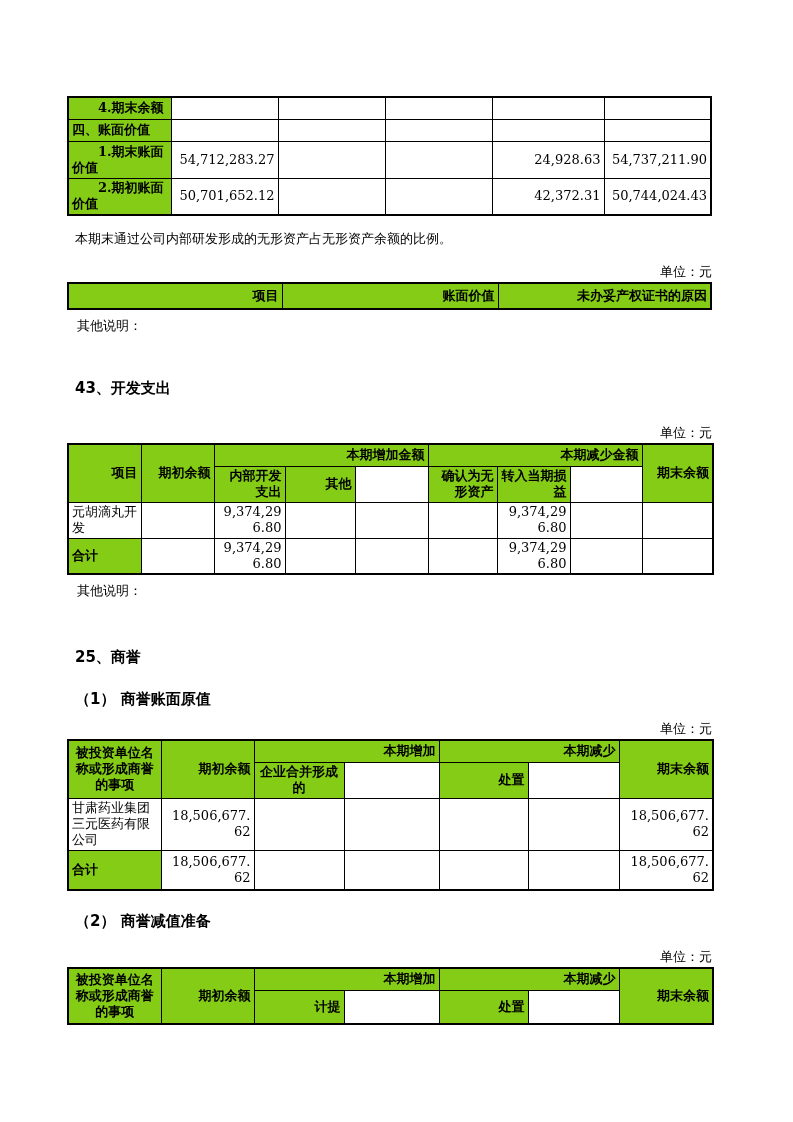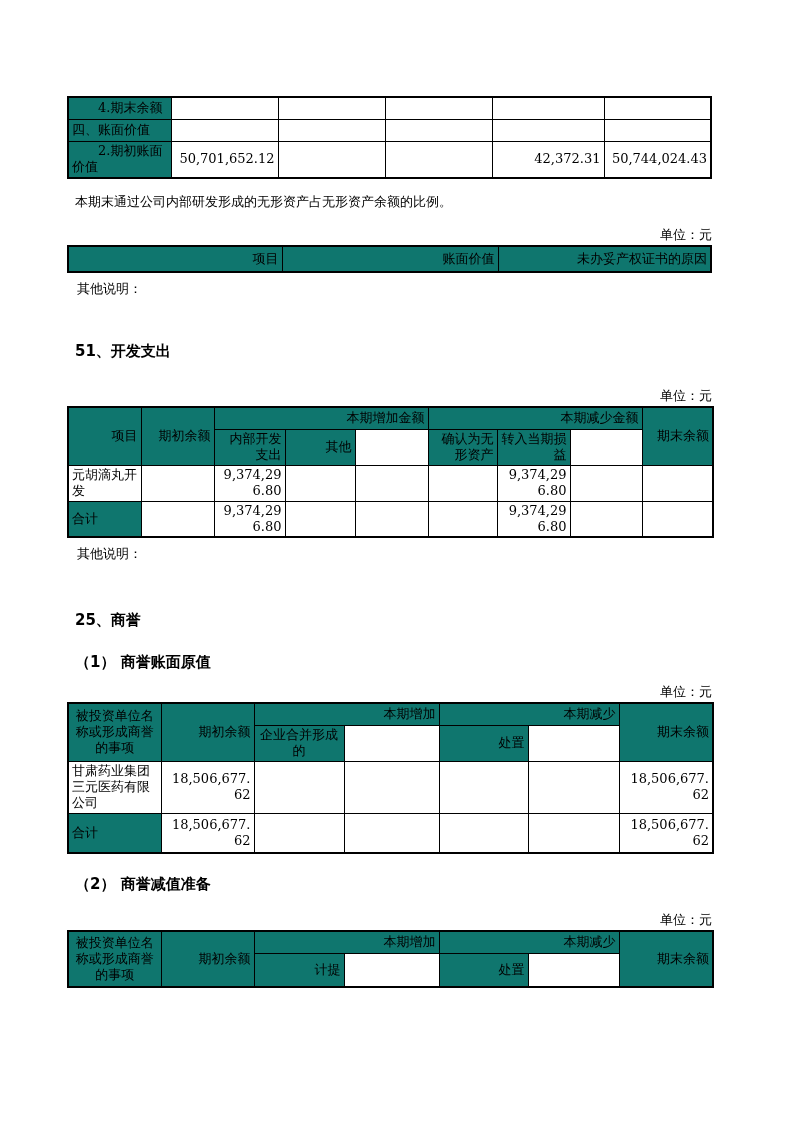--- a/index.html
+++ b/index.html
@@ -20,21 +20,21 @@
     border: 2px solid #000;
   }
   table.t td {
     border: 1px solid #000;
     padding: 1px 3px;
     vertical-align: middle;
     font-size: 13px;
     line-height: 16px;
     overflow: hidden;
   }
-  .gray { background: #0f766e; }
+  .gray { background: #84cc16; font-weight: bold; }
   .ctr  { text-align: right; }
   .num  { text-align: right; word-break: break-all; }
   .lbl  { text-align: left; }
   .ind  { text-indent: 2em; }
   .name { text-align: left; word-break: break-all; padding: 1px 5px; }
   tr.r22 { height: 22px; }
   tr.r26 { height: 26px; }
   tr.r34 { height: 34px; }
   tr.r36 { height: 36px; }
   tr.r37 { height: 37px; }
@@ -83,20 +83,28 @@
       </tr>
       <tr class="r22">
         <td class="gray lbl">四、账面价值</td>
         <td></td>
         <td></td>
         <td></td>
         <td></td>
         <td></td>
       </tr>
       <tr class="r37">
+        <td class="gray lbl ind">1.期末账面价值</td>
+        <td class="num">54,712,283.27</td>
+        <td></td>
+        <td></td>
+        <td class="num">24,928.63</td>
+        <td class="num">54,737,211.90</td>
+      </tr>
+      <tr class="r37">
         <td class="gray lbl ind">2.期初账面价值</td>
         <td class="num">50,701,652.12</td>
         <td></td>
         <td></td>
         <td class="num">42,372.31</td>
         <td class="num">50,744,024.43</td>
       </tr>
     </tbody>
   </table>
   <div class="note" style="margin-top:15px;">本期末通过公司内部研发形成的无形资产占无形资产余额的比例。</div>
@@ -111,21 +119,21 @@
     <tbody>
       <tr class="r26">
         <td class="gray ctr">项目</td>
         <td class="gray ctr">账面价值</td>
         <td class="gray ctr">未办妥产权证书的原因</td>
       </tr>
     </tbody>
   </table>
   <div class="note" style="margin-top:8px; margin-left:10px;">其他说明：</div>
 
-  <div class="heading" style="margin-top:45px;">51、开发支出</div>
+  <div class="heading" style="margin-top:45px;">43、开发支出</div>
   <div class="unit" style="margin-top:28px;">单位：元</div>
   <table class="t" style="width:645px; margin-top:2px;">
     <colgroup>
       <col style="width:73px">
         <col style="width:73px">
         <col style="width:71px">
       <col style="width:70px">
         <col style="width:73px">
         <col style="width:69px">
       <col style="width:73px">

